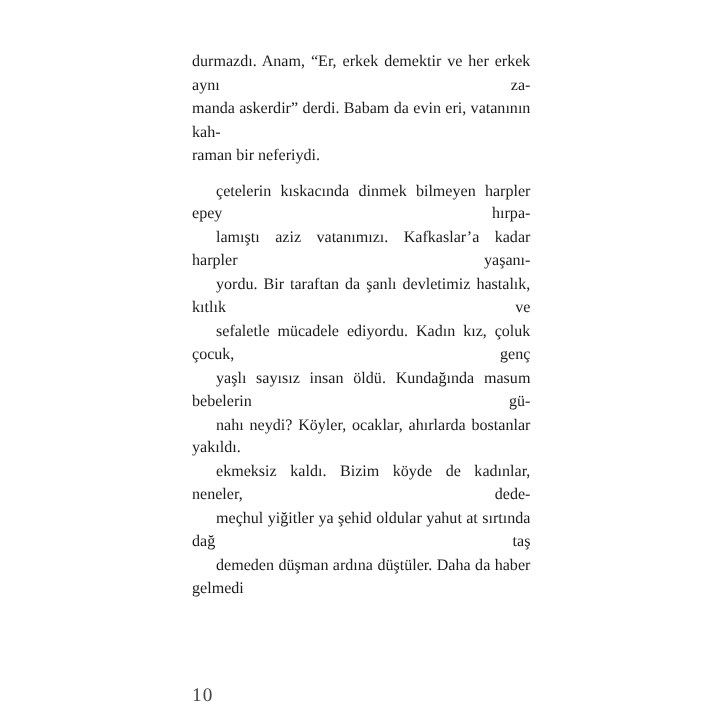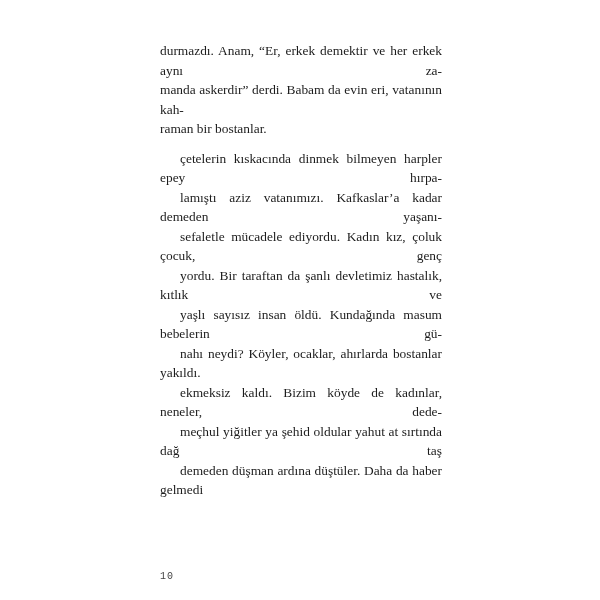--- a/index.html
+++ b/index.html
@@ -20,41 +20,41 @@
     hyphens: manual;
   }
   .para { margin: 0 0 10px 0; }
   .para.indent { text-indent: 20px; }
   .line { display: block; text-align: justify; text-align-last: justify; white-space: nowrap; overflow: visible; }
   .line.last { text-align-last: left; }
   .page-number {
     position: absolute;
     left: 160px;
     top: 571px;
-    font-family: Liberation Mono, monospace;
-    font-size: 10px;
+    font-family: Liberation Serif, serif;
+    font-size: 16px;
     letter-spacing: 1px;
     color: #444;
   }
 </style>
 </head>
 <body>
 
 <div class="page">
   <div class="text-block" id="text-block">
       <div class="para">
         <span class="line" style="white-space: normal;">durmazdı. Anam, “Er, erkek demektir ve her erkek aynı za-</span>
         <span class="line" style="white-space: normal;">manda askerdir” derdi. Babam da evin eri, vatanının kah-</span>
-        <span class="line last" style="white-space: normal;">raman bir bostanlar.</span>
+        <span class="line last" style="white-space: normal;">raman bir neferiydi.</span>
       </div>
       <div class="para indent">
         <span class="line" style="white-space: normal;">çetelerin kıskacında dinmek bilmeyen harpler epey hırpa-</span>
-        <span class="line" style="white-space: normal;">lamıştı aziz vatanımızı. Kafkaslar’a kadar demeden yaşanı-</span>
+        <span class="line" style="white-space: normal;">lamıştı aziz vatanımızı. Kafkaslar’a kadar harpler yaşanı-</span>
+        <span class="line" style="white-space: normal;">yordu. Bir taraftan da şanlı devletimiz hastalık, kıtlık ve</span>
         <span class="line" style="white-space: normal;">sefaletle mücadele ediyordu. Kadın kız, çoluk çocuk, genç</span>
-        <span class="line" style="white-space: normal;">yordu. Bir taraftan da şanlı devletimiz hastalık, kıtlık ve</span>
         <span class="line" style="white-space: normal;">yaşlı sayısız insan öldü. Kundağında masum bebelerin gü-</span>
         <span class="line" style="white-space: normal;">nahı neydi? Köyler, ocaklar, ahırlarda bostanlar yakıldı.</span>
         <span class="line" style="white-space: normal;">ekmeksiz kaldı. Bizim köyde de kadınlar, neneler, dede-</span>
         <span class="line" style="white-space: normal;">meçhul yiğitler ya şehid oldular yahut at sırtında dağ taş</span>
         <span class="line" style="white-space: normal;">demeden düşman ardına düştüler. Daha da haber gelmedi</span>
       </div>
     </div>
   <div class="page-number">10</div>
 </div>
 

